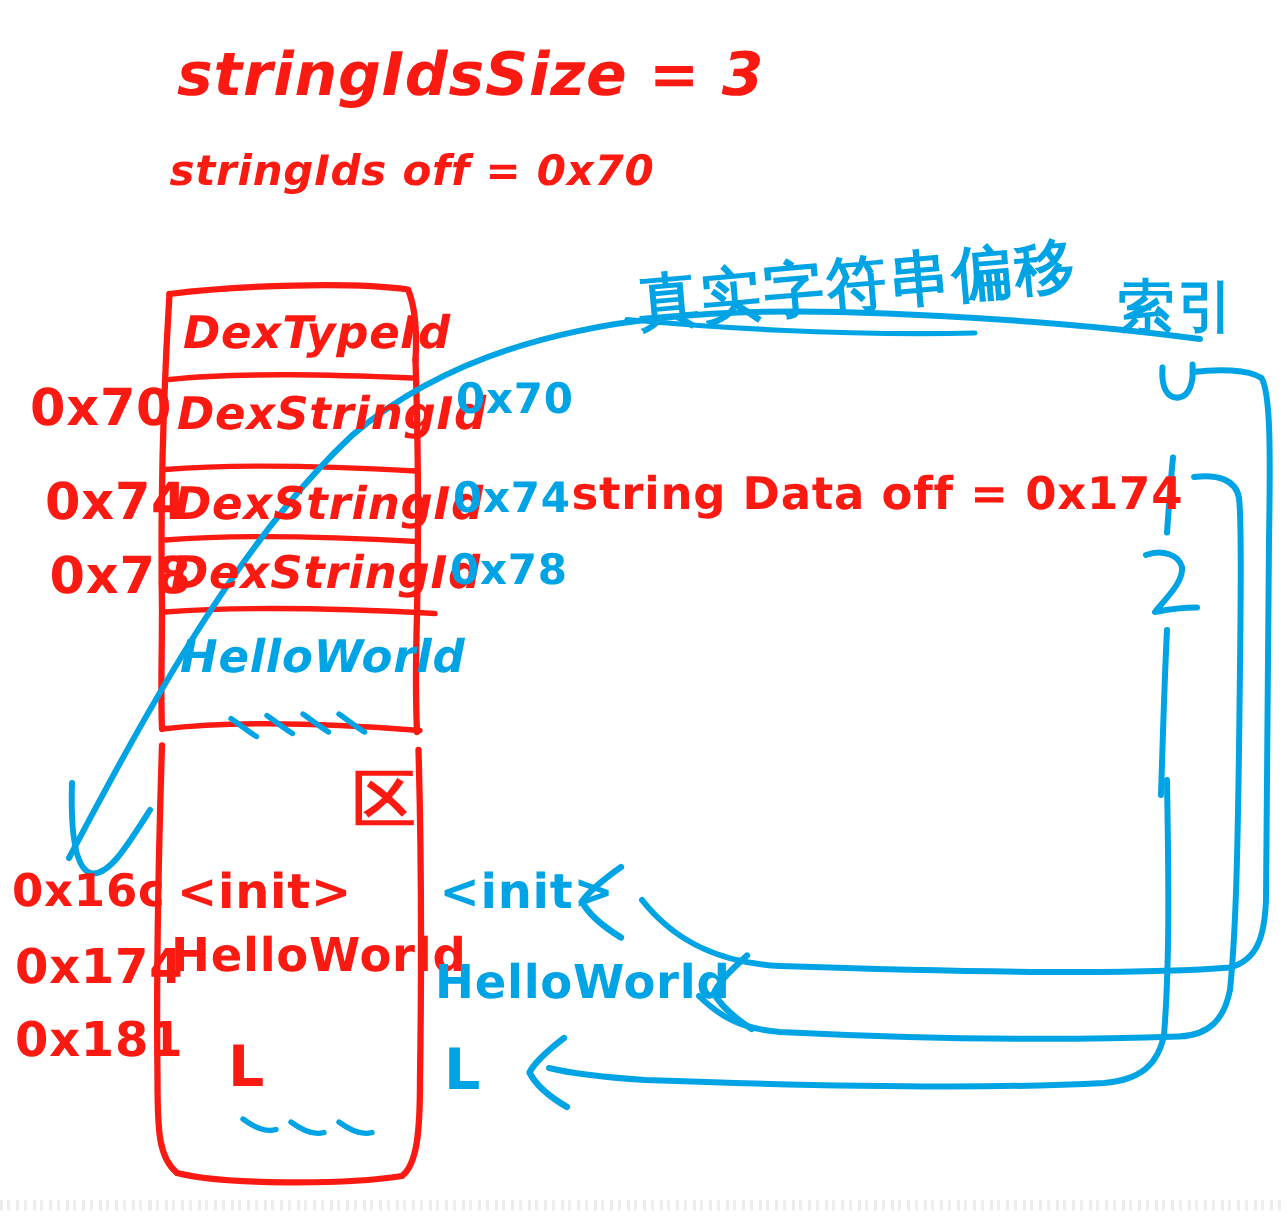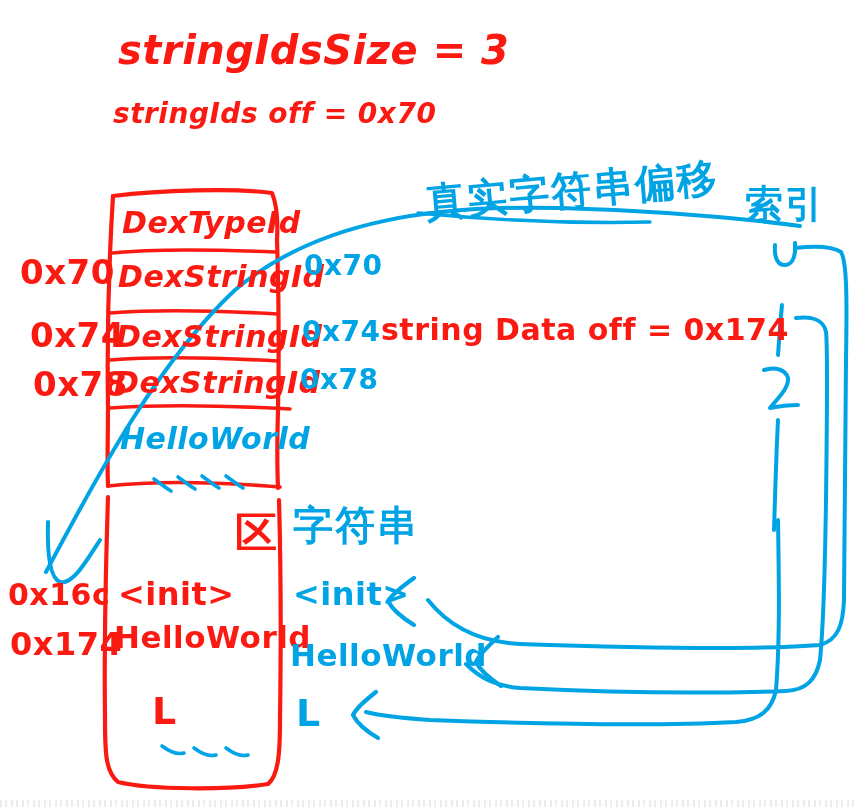--- a/index.html
+++ b/index.html
@@ -128,40 +128,40 @@
       <path class="ink-blue" stroke-width="3.6" d="M226,748 C234,754 241,757 248,755"></path>
     </g>
 
   </svg>
 
   <div class="htext red" style="left:118px; top:30px; font-size:40px;">stringIdsSize = 3</div>
   <div class="htext red" style="left:113px; top:100px; font-size:28px;">stringIds off = 0x70</div>
 
   <div class="htext blue cjk" style="left:425px; top:170px; font-size:40px; transform:rotate(-5deg);">真实字符串偏移</div>
   <div class="htext blue cjk" style="left:745px; top:185px; font-size:38px;">索引</div>
-  <div class="htext blue cjk" style="left:293px; top:505px; font-size:40px;">字符串</div>
 
   <div class="htext red" style="left:122px; top:208px; font-size:30px;">DexTypeId</div>
   <div class="htext red" style="left:118px; top:262px; font-size:30px;">DexStringId</div>
   <div class="htext red" style="left:116px; top:322px; font-size:30px;">DexStringId</div>
   <div class="htext red" style="left:114px; top:368px; font-size:30px;">DexStringId</div>
   <div class="htext blue" style="left:120px; top:424px; font-size:30px;">HelloWorld</div>
 
   <div class="htext red up" style="left:20px; top:255px; font-size:34px;">0x70</div>
   <div class="htext red up" style="left:30px; top:318px; font-size:34px;">0x74</div>
   <div class="htext red up" style="left:33px; top:367px; font-size:34px;">0x78</div>
 
   <div class="htext red cjk" style="left:235px; top:512px; font-size:42px;">区</div>
 
   <div class="htext red up" style="left:118px; top:578px; font-size:32px;">&lt;init&gt;</div>
   <div class="htext red up" style="left:114px; top:622px; font-size:31px;">HelloWorld</div>
   <div class="htext red up" style="left:152px; top:692px; font-size:38px;">L</div>
 
   <div class="htext red up" style="left:8px; top:580px; font-size:30px;">0x16c</div>
   <div class="htext red up" style="left:10px; top:628px; font-size:32px;">0x174</div>
+  <div class="htext red up" style="left:10px; top:677px; font-size:32px;">0x181</div>
 
   <div class="htext blue up" style="left:304px; top:252px; font-size:28px;">0x70</div>
 
   <div class="htext blue up" style="left:302px; top:318px; font-size:28px;">0x74</div>
   <div class="htext red up" style="left:381px; top:315px; font-size:30px;">string Data off = 0x174</div>
 
   <div class="htext blue up" style="left:300px; top:366px; font-size:28px;">0x78</div>
 
   <div class="htext blue up" style="left:293px; top:578px; font-size:32px;">&lt;init&gt;</div>
   <div class="htext blue up" style="left:290px; top:640px; font-size:31px;">HelloWorld</div>

